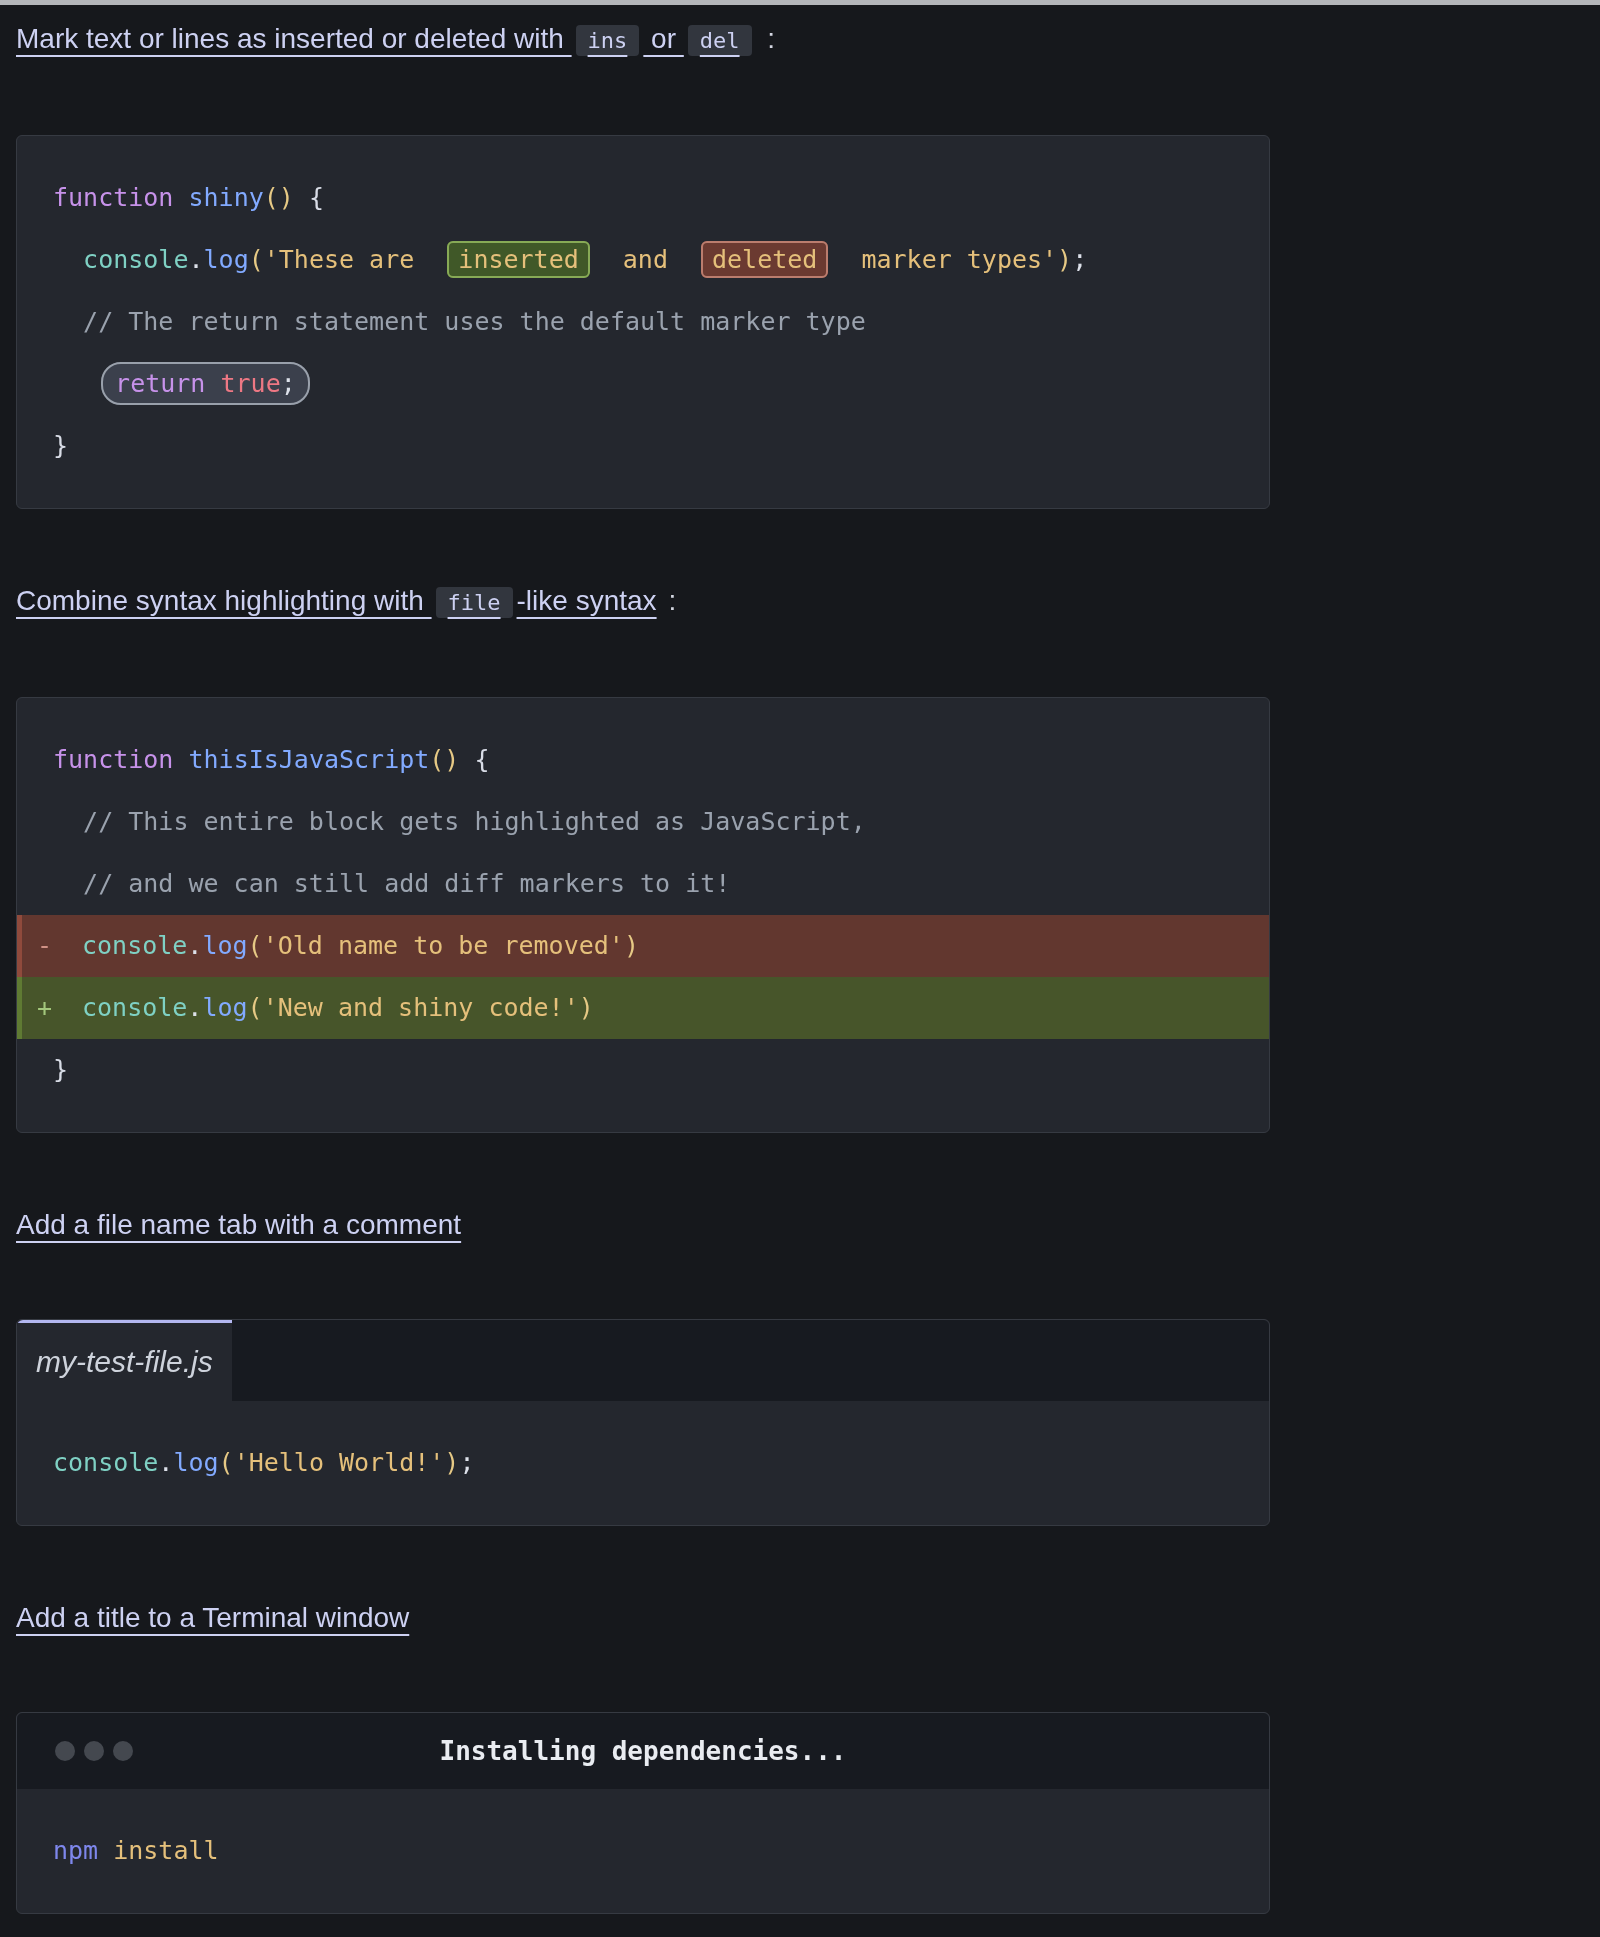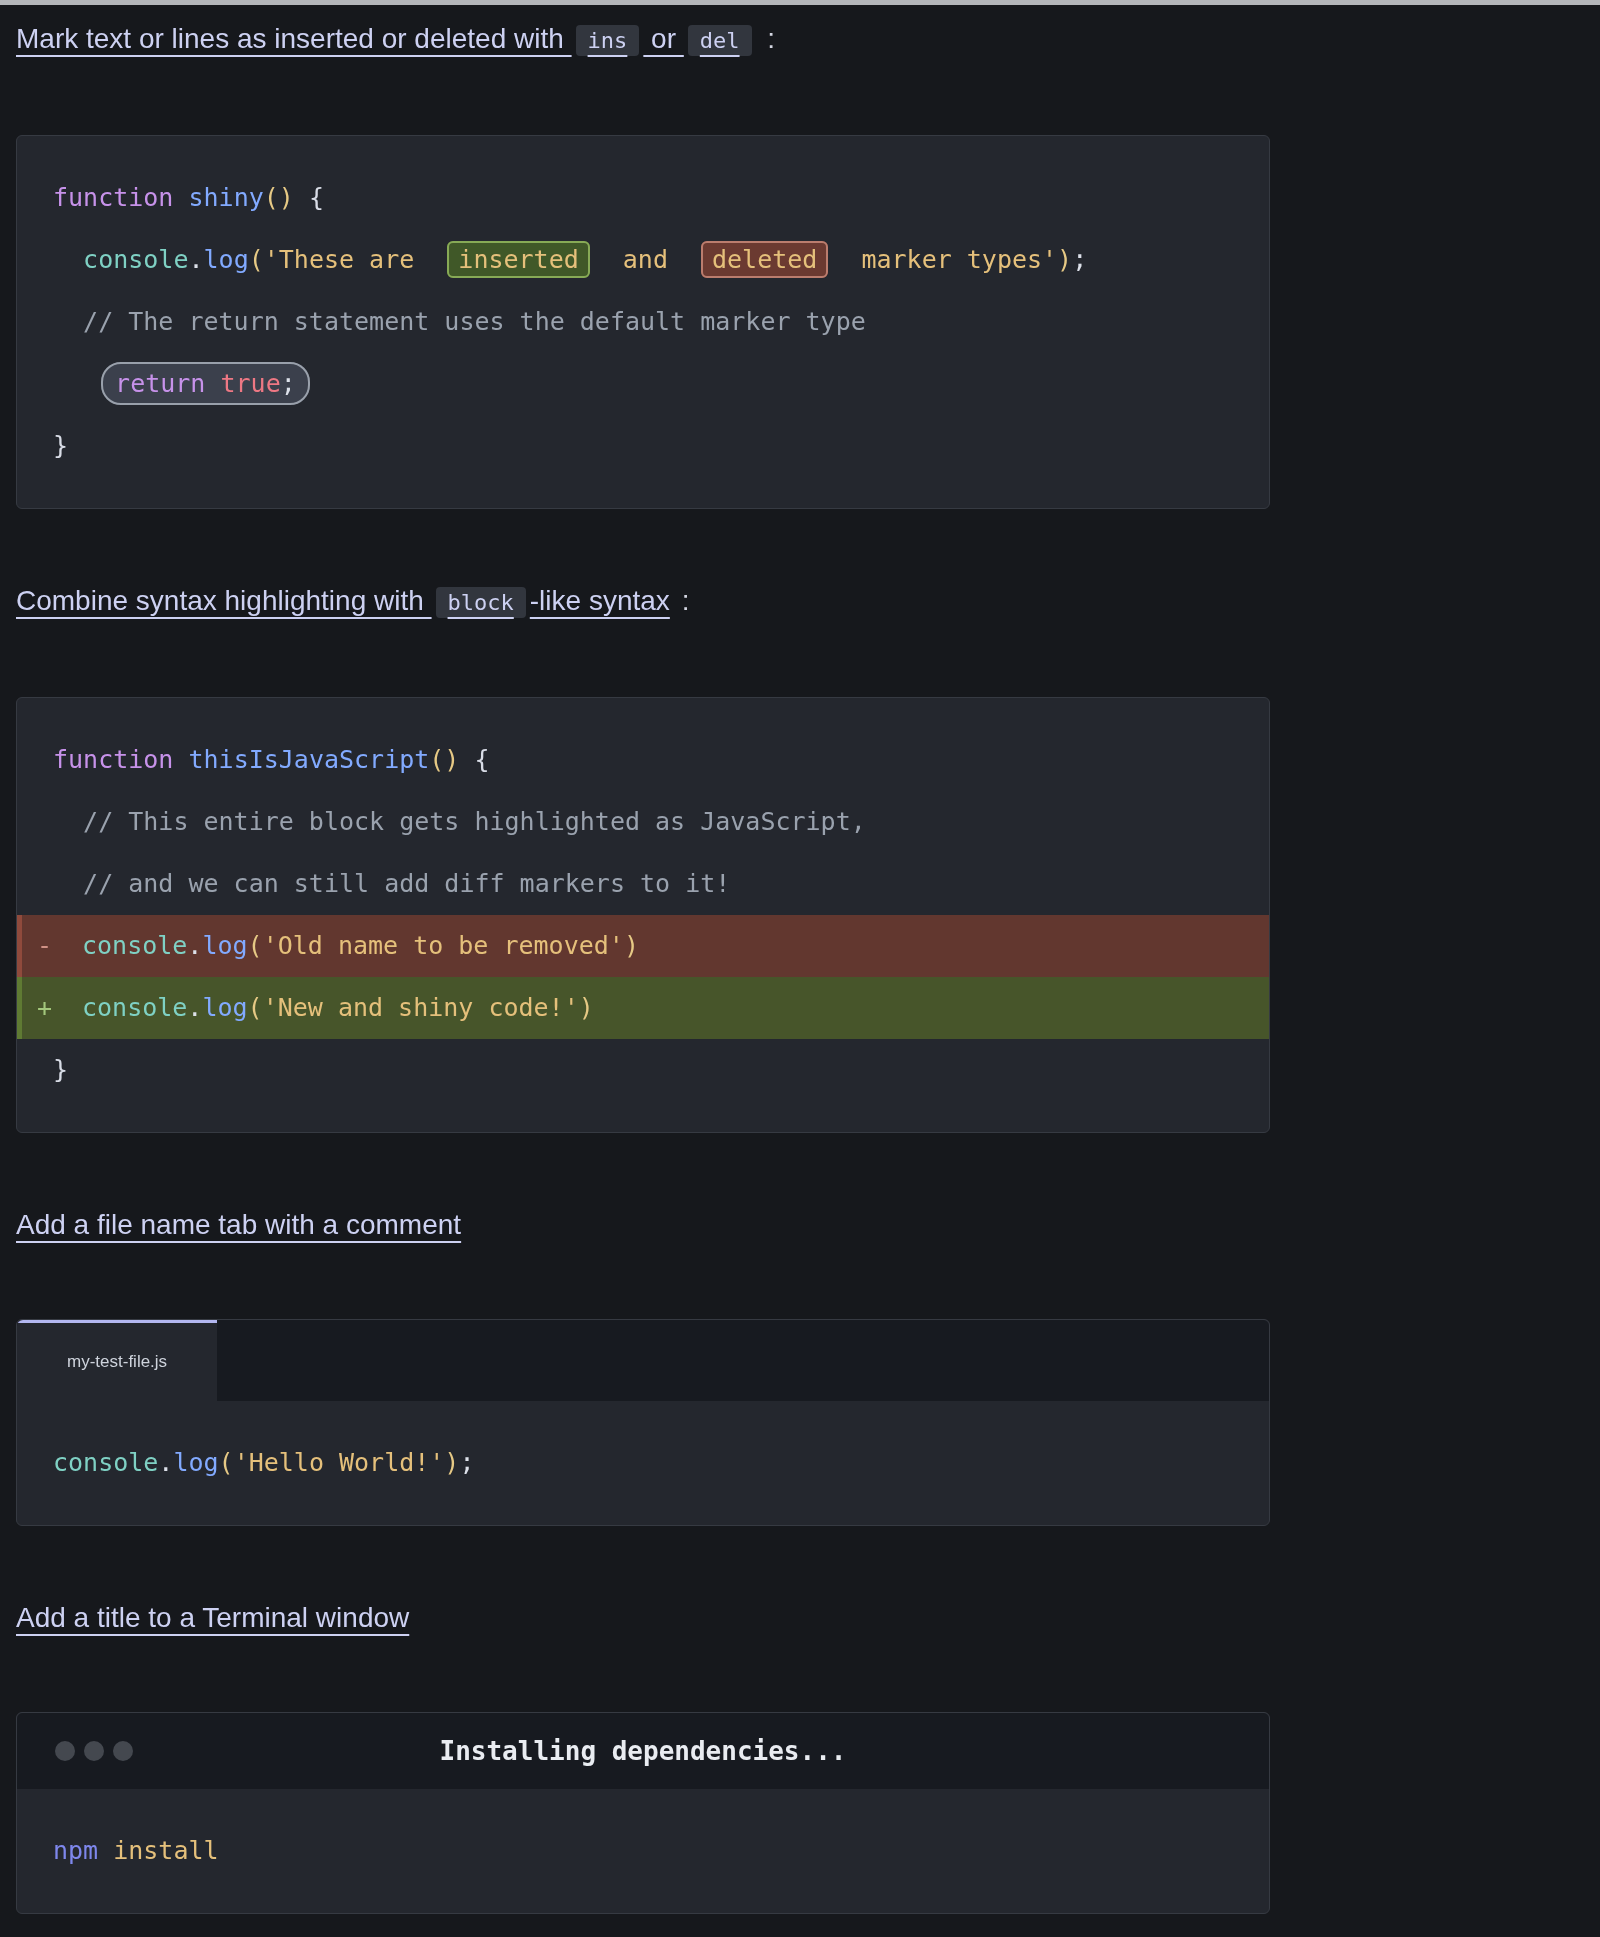--- a/index.html
+++ b/index.html
@@ -48,23 +48,23 @@
   .mk-del{background:#6b3a31;border:2px solid #bb7d6e;}
   .mk-neutral{background:#3b404c;border:2px solid #99a0ab;border-radius:20px;padding:5px 12px;}
 
   
   .tab-header{
     display:flex;align-items:stretch;height:81px;
     background:#171a20;border-radius:6px 6px 0 0;overflow:hidden;
   }
   .file-tab{
     background:#24272e;border-top:3px solid #b3b7f0;
-    display:flex;align-items:center;padding:0 50px;
-    font-family:"Liberation Sans",sans-serif;font-size:17px;color:#ced3dc;
-    box-sizing:border-box;cursor:default;
+    display:flex;align-items:center;padding:0 19px;
+    font-family:"Liberation Sans",sans-serif;font-size:30px;color:#ced3dc;
+    box-sizing:border-box;cursor:default;font-style:italic;
   }
 
   
   .term-header{
     position:relative;height:76px;background:#171a20;
     border-radius:6px 6px 0 0;display:flex;align-items:center;
   }
   .dots{display:flex;gap:9px;margin-left:38px;}
   .dot{width:20px;height:20px;border-radius:50%;background:#44484f;}
   .term-title{
@@ -87,21 +87,21 @@
     <div class="code-body">
         <div class="code-line"><span style="color: rgb(199, 146, 234);">function</span><span style="color: rgb(216, 220, 230);"> </span><span style="color: rgb(130, 170, 255);">shiny</span><span style="color: rgb(230, 201, 133);">()</span><span style="color: rgb(216, 220, 230);"> {</span></div>
         <div class="code-line"><span style="color: rgb(127, 209, 196);">  console</span><span style="color: rgb(221, 225, 234);">.</span><span style="color: rgb(130, 170, 255);">log</span><span style="color: rgb(230, 201, 133);">(</span><span style="color: rgb(229, 192, 123);">'These are </span><span class="mk mk-ins"><span style="color: rgb(229, 192, 123);">inserted</span></span><span style="color: rgb(229, 192, 123);"> and </span><span class="mk mk-del"><span style="color: rgb(229, 192, 123);">deleted</span></span><span style="color: rgb(229, 192, 123);"> marker types'</span><span style="color: rgb(230, 201, 133);">)</span><span style="color: rgb(221, 225, 234);">;</span></div>
         <div class="code-line"><span style="color: rgb(154, 162, 174);">  // The return statement uses the default marker type</span></div>
         <div class="code-line"><span style="color: rgb(216, 220, 230);">  </span><span class="mk mk-neutral"><span style="color: rgb(199, 146, 234);">return</span><span style="color: rgb(216, 220, 230);"> </span><span style="color: rgb(238, 120, 132);">true</span><span style="color: rgb(221, 225, 234);">;</span></span></div>
         <div class="code-line"><span style="color: rgb(216, 220, 230);">}</span></div>
       </div>
   </div>
 
   <div class="heading">
-    <a>Combine syntax highlighting with <code class="chip">block</code>-like syntax</a>
+    <a>Combine syntax highlighting with <code class="chip">file</code>-like syntax</a>
   <span class="suffix">:</span></div>
 
   <div class="frame">
     <div class="code-body">
         <div class="code-line"><span style="color: rgb(199, 146, 234);">function</span><span style="color: rgb(216, 220, 230);"> </span><span style="color: rgb(130, 170, 255);">thisIsJavaScript</span><span style="color: rgb(230, 201, 133);">()</span><span style="color: rgb(216, 220, 230);"> {</span></div>
         <div class="code-line"><span style="color: rgb(154, 162, 174);">  // This entire block gets highlighted as JavaScript,</span></div>
         <div class="code-line"><span style="color: rgb(154, 162, 174);">  // and we can still add diff markers to it!</span></div>
         <div class="code-line row-del"><span class="gutter">-</span><span style="color: rgb(127, 209, 196);">console</span><span style="color: rgb(221, 225, 234);">.</span><span style="color: rgb(130, 170, 255);">log</span><span style="color: rgb(230, 201, 133);">(</span><span style="color: rgb(229, 192, 123);">'Old name to be removed'</span><span style="color: rgb(230, 201, 133);">)</span></div>
         <div class="code-line row-ins"><span class="gutter">+</span><span style="color: rgb(127, 209, 196);">console</span><span style="color: rgb(221, 225, 234);">.</span><span style="color: rgb(130, 170, 255);">log</span><span style="color: rgb(230, 201, 133);">(</span><span style="color: rgb(229, 192, 123);">'New and shiny code!'</span><span style="color: rgb(230, 201, 133);">)</span></div>
         <div class="code-line"><span style="color: rgb(216, 220, 230);">}</span></div>

